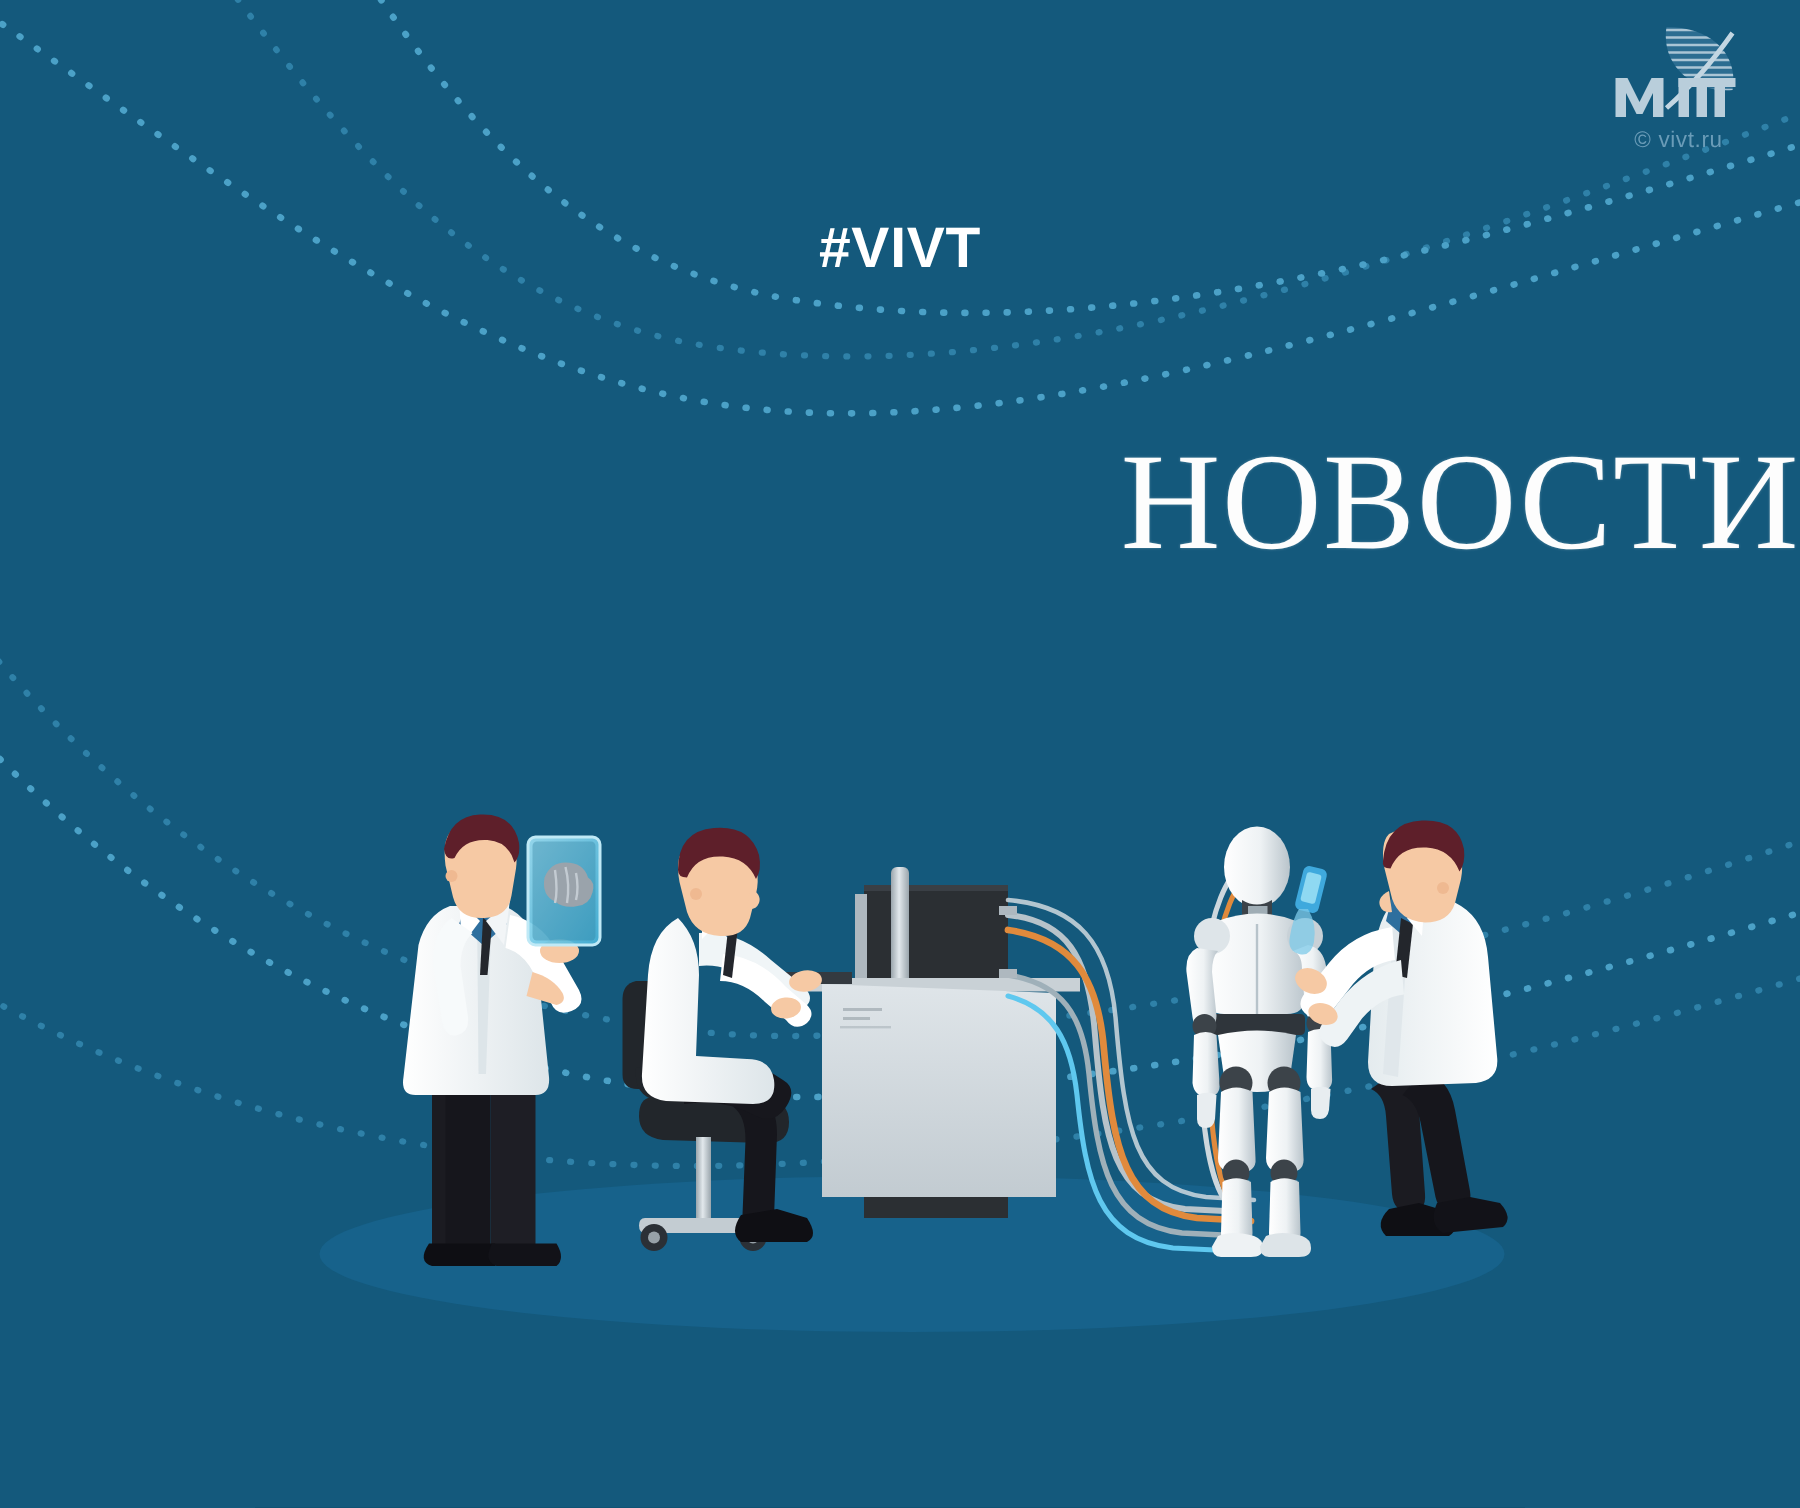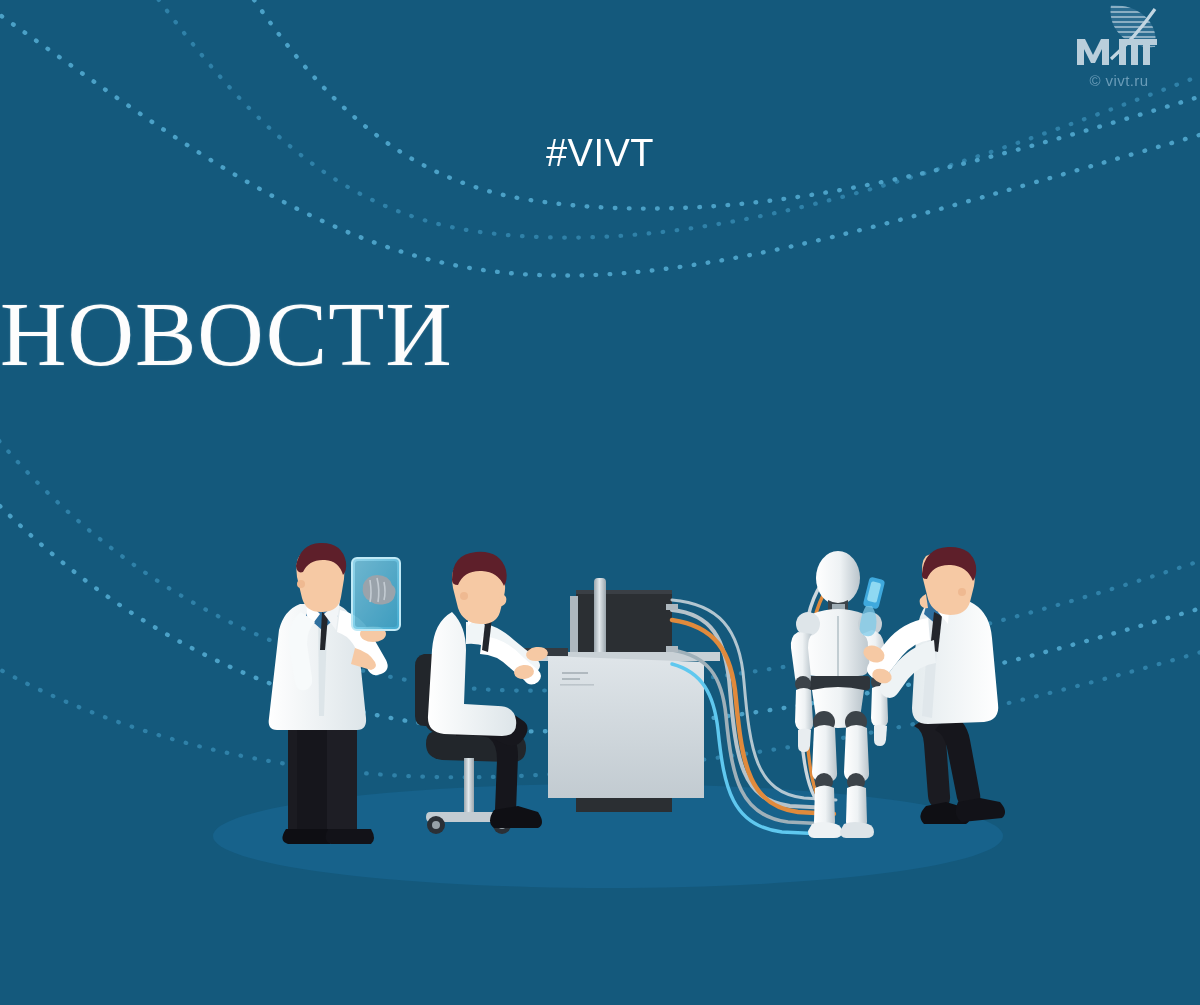--- a/index.html
+++ b/index.html
@@ -22,59 +22,59 @@
     top: 0;
     width: 1200px;
     height: 1005px;
   }
   #bg-waves { z-index: 1; }
   #scene-svg { z-index: 2; }
 
   
   #logo-block {
     position: absolute;
-    top: 1px;
+    top: 14px;
     right: 16px;
     z-index: 5;
     text-align: center;
     width: 130px;
   }
   #logo-mark { display: block; margin: 0 auto; }
   #copyright-text {
     margin-top: 1px;
     font-size: 15px;
     letter-spacing: 0.4px;
     color: #6a9cb8;
     font-family: "Liberation Sans", sans-serif;
     text-align: center;
   }
 
   
   #hashtag {
     position: absolute;
     z-index: 5;
-    top: 132px;
+    top: 145px;
     left: 0;
     width: 1200px;
     text-align: center;
     color: #ffffff;
     font-family: "Liberation Sans", sans-serif;
     font-size: 38px;
-    font-weight: 400;
+    font-weight: 700;
     letter-spacing: 0.5px;
   }
 
   
   #main-title {
     position: absolute;
     z-index: 5;
     top: 288px;
     left: 0;
     width: 1200px;
-    text-align: left;
+    text-align: right;
     color: #fdfdfd;
     font-family: "Liberation Serif", serif;
     font-size: 92px;
     font-weight: 400;
     line-height: 1.02;
     letter-spacing: 1px;
     text-shadow: 0 0 2px rgba(255,255,255,0.28);
   }
   #main-title .title-line { display: block; white-space: nowrap; }
   #title-line-2 { font-size: 95px; letter-spacing: 0.5px; }

